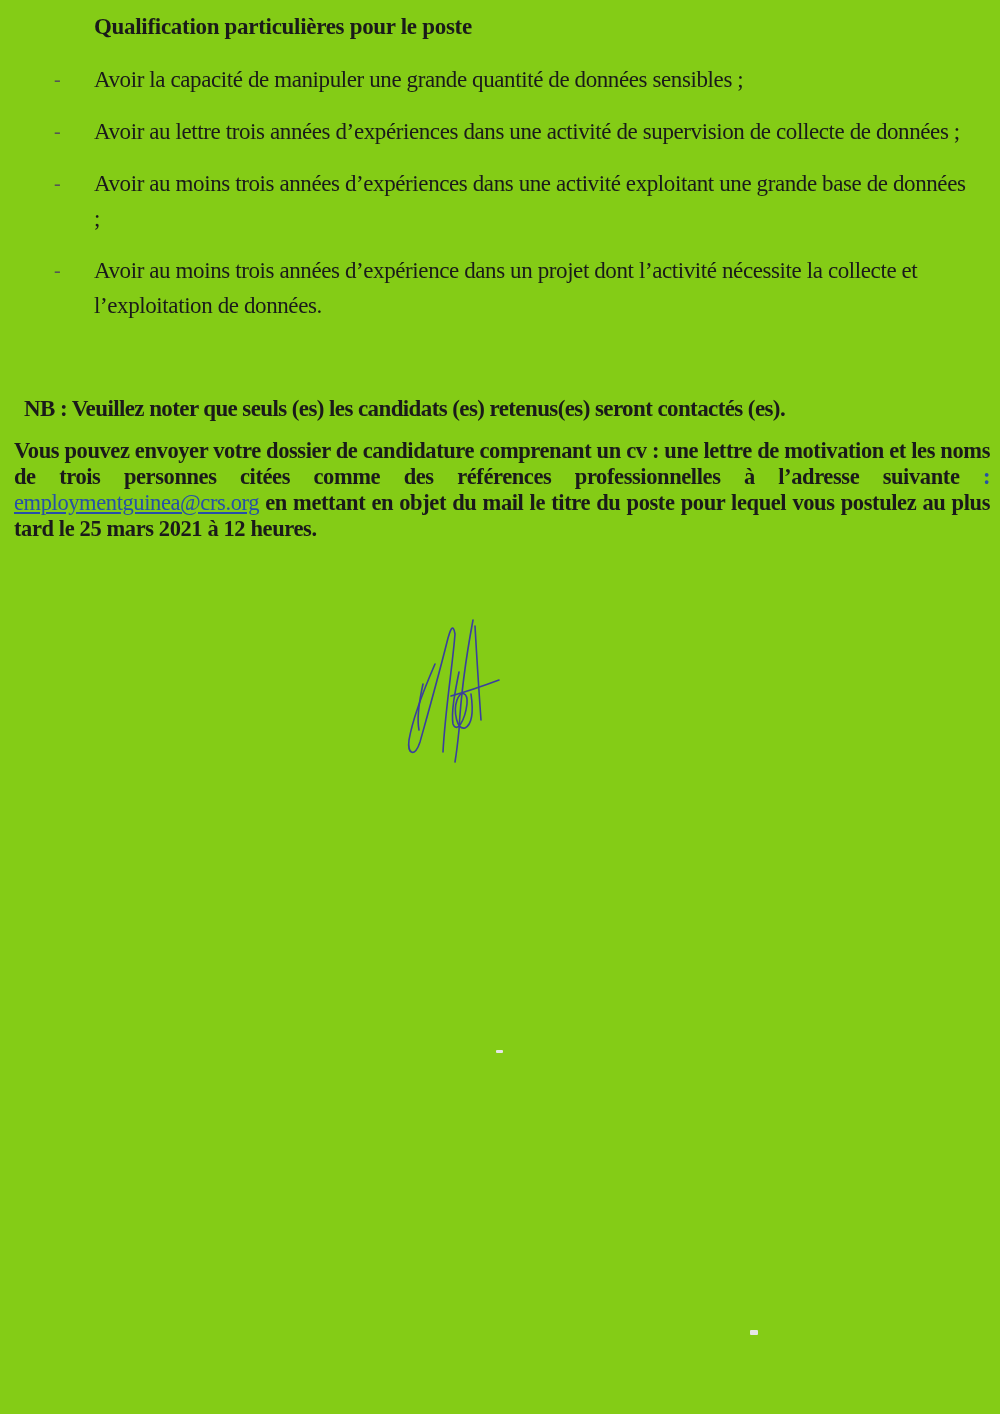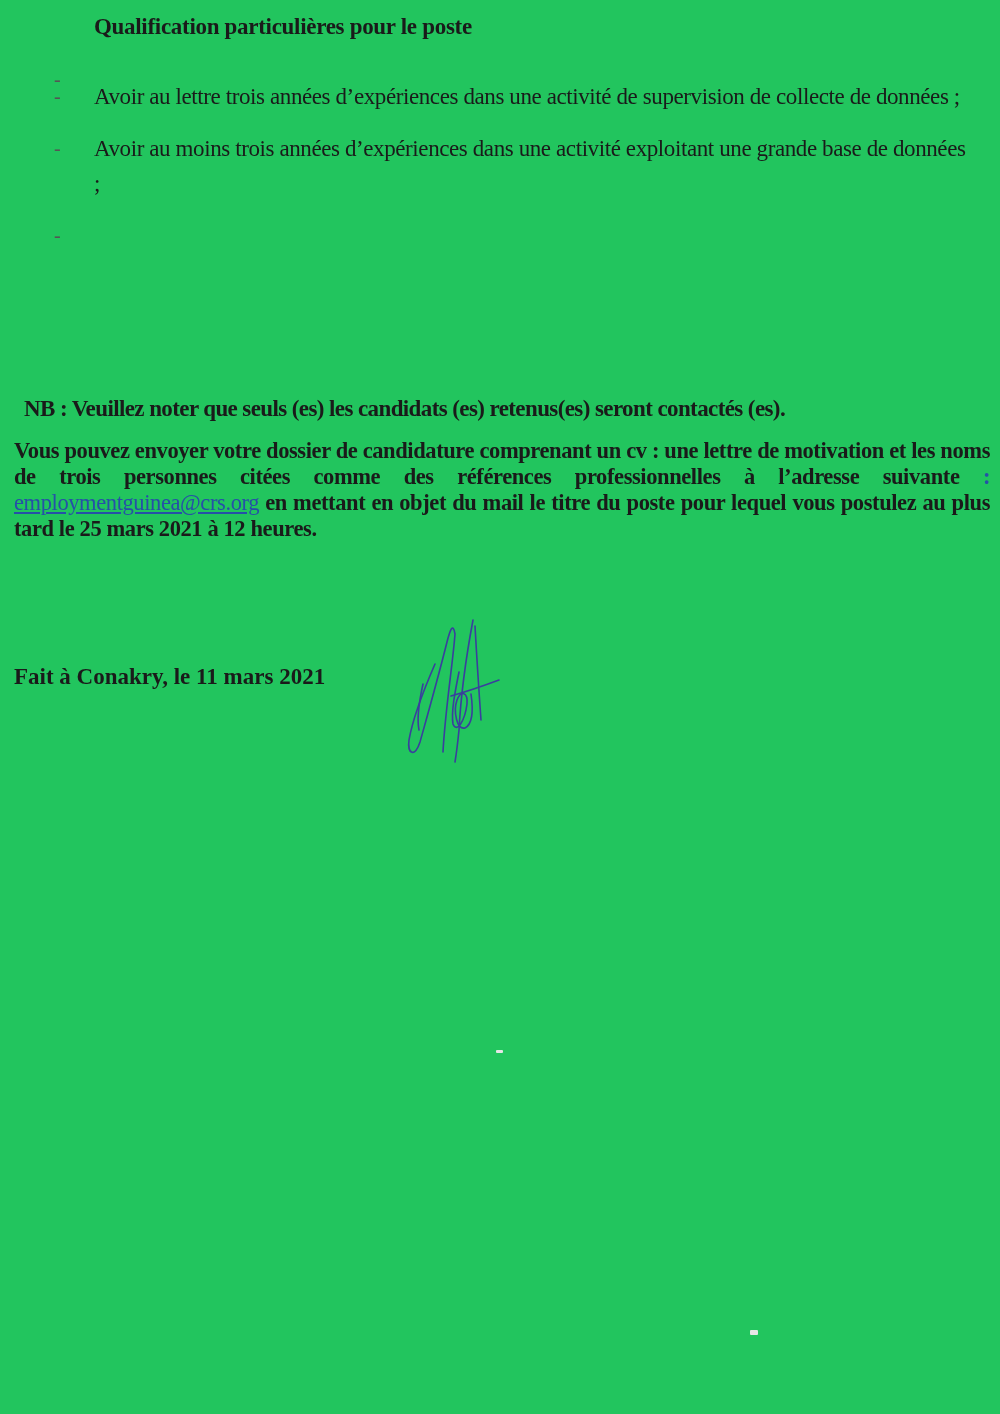--- a/index.html
+++ b/index.html
@@ -12,21 +12,21 @@
       height: 1414px;
       position: relative;
       overflow: hidden;
       color: #1a1a1a;
       font-family: "Liberation Serif", "DejaVu Serif", serif;
     }
     .page {
       position: absolute;
       left: 0; top: 0;
       width: 1000px; height: 1414px;
-      background: #22c55e;
+      background: #84cc16;
     }
     .section-title {
       position: absolute;
       left: 94px;
       top: 14px;
       font-size: 23px;
       font-weight: bold;
       letter-spacing: -0.3px;
       margin: 0;
     }
@@ -110,39 +110,40 @@
 </head>
 <body>
 
 <div class="page">
 
   <h2 class="section-title">Qualification particulières pour le poste</h2>
 
   <ul class="bullets">
     <li class="bullet">
       <span class="bullet-dash">-</span>
+      <span>Avoir la capacité de manipuler une grande quantité de données sensibles ;</span>
     </li>
     <li class="bullet">
       <span class="bullet-dash">-</span>
       <span>Avoir au lettre trois années d’expériences dans une activité de supervision de collecte de données ;</span>
     </li>
     <li class="bullet">
       <span class="bullet-dash">-</span>
       <span>Avoir au moins trois années d’expériences dans une activité exploitant une grande base de données ;</span>
     </li>
     <li class="bullet">
       <span class="bullet-dash">-</span>
+      <span>Avoir au moins trois années d’expérience dans un projet dont l’activité nécessite la collecte et l’exploitation de données.</span>
     </li>
   </ul>
 
   <p class="nb">NB : Veuillez noter que seuls (es) les candidats (es) retenus(es) seront contactés (es).</p>
 
   <p class="apply"><span>Vous pouvez envoyer votre dossier de candidature comprenant un cv : une lettre de motivation et les noms de trois personnes citées comme des références professionnelles à l’adresse suivante </span><span class="colon-blue">:</span> <a class="email-link" href="employmentguinea@crs.org">employmentguinea@crs.org</a><span> en mettant en objet du mail le titre du poste pour lequel vous postulez au plus tard le 25 mars 2021 à 12 heures.</span></p>
 
-  <p class="signoff">Fait à Conakry, le 11 mars 2021</p>
 
   <svg class="signature" viewBox="0 0 105 155" fill="none" stroke="#3a3f9e" stroke-width="1.6" stroke-linecap="round" stroke-linejoin="round">
     <path d="M40 52 C30 75, 18 105, 14 128 C12 142, 20 146, 25 130 C32 105, 42 70, 52 30 C55 18, 58 10, 60 22 C58 50, 50 100, 48 140"></path>
     <path d="M28 72 C24 90, 22 108, 24 118"></path>
     <path d="M64 60 C60 80, 56 100, 58 112 C62 122, 70 108, 72 92 C73 80, 66 78, 62 88 C58 100, 62 118, 70 116 C78 112, 78 96, 76 82"></path>
     <path d="M78 8 C72 40, 66 80, 64 118 C63 128, 62 138, 60 150"></path>
     <path d="M80 14 C82 50, 84 80, 86 108"></path>
     <path d="M56 84 C70 80, 88 74, 104 68"></path>
   </svg>
 

